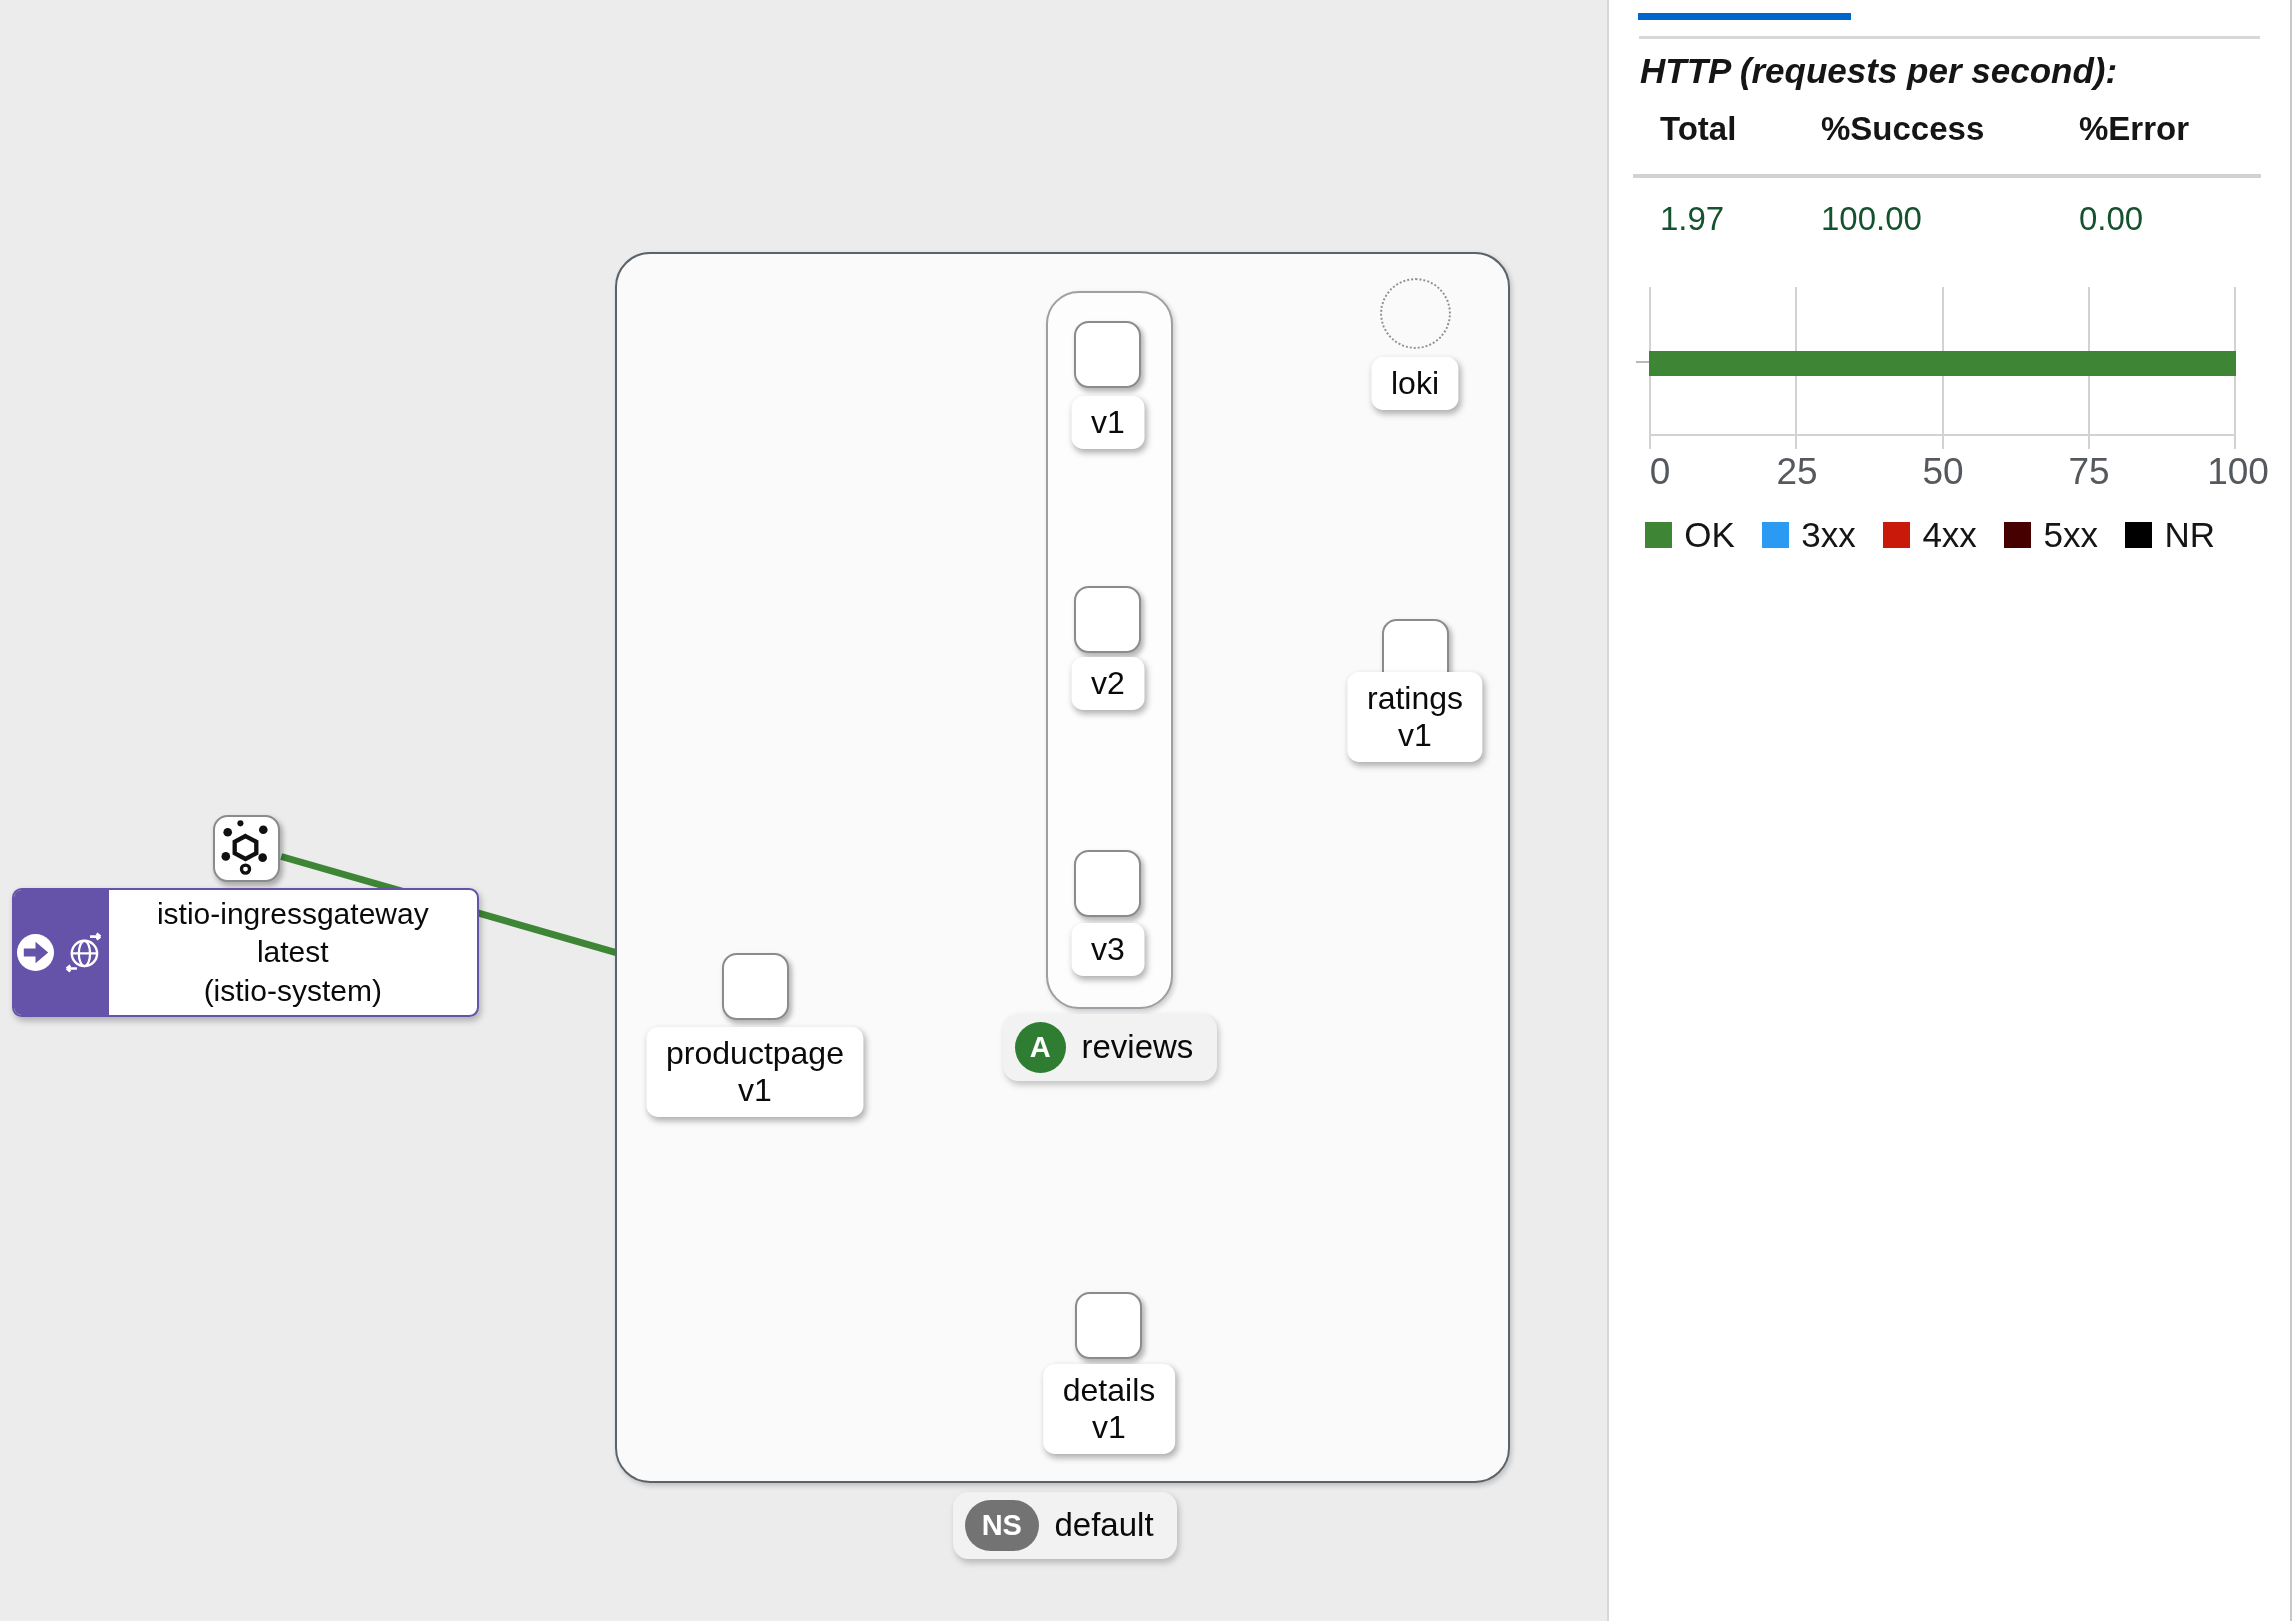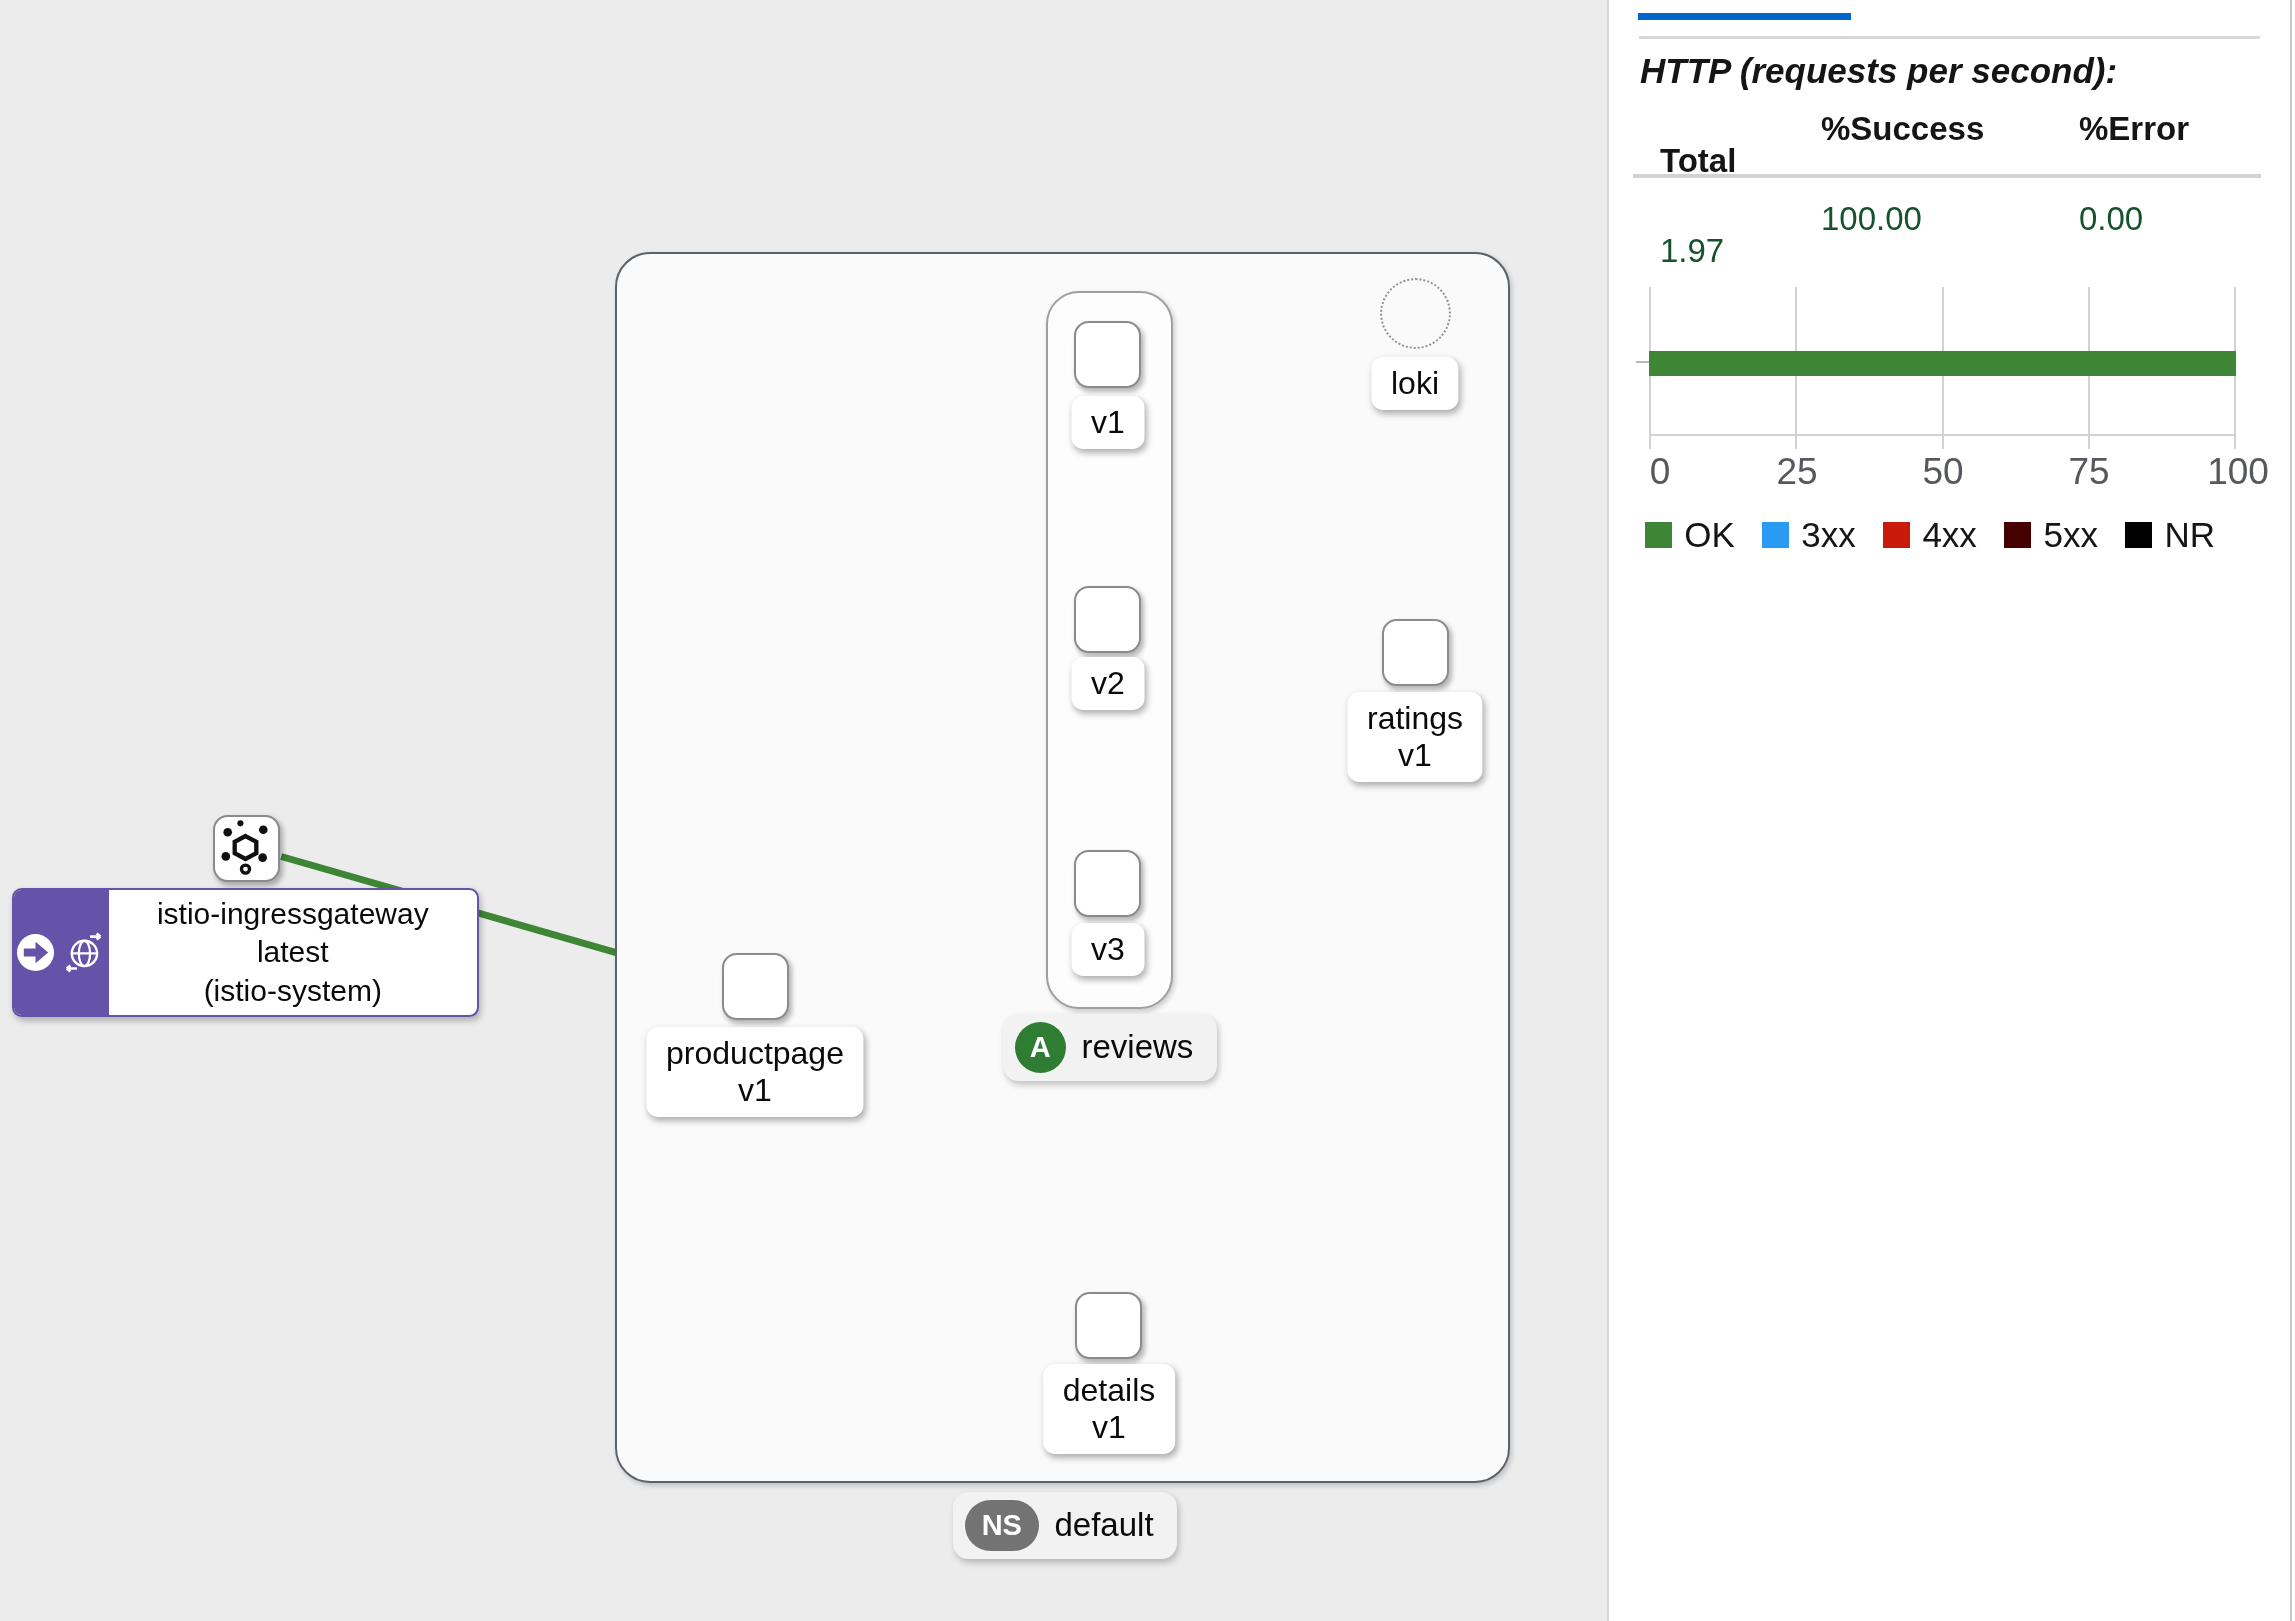--- a/index.html
+++ b/index.html
@@ -52,21 +52,21 @@
   .side-panel { position:absolute; left:1607px; top:0; width:688px; height:1621px;
           background:#FFFFFF; border-left:2px solid #D7D7D7; }
   .tab-indicator { position:absolute; left:29px; top:12.7px; width:213px; height:7.8px;
           background:#0066CC; }
   .tab-divider { position:absolute; left:30px; top:36px; width:621px; height:2.9px;
           background:#D8D8D8; }
   .panel-title { position:absolute; left:31px; top:51px; font-size:35px;
           font-weight:bold; color:#151515;font-style:italic; }
   .col-head { position:absolute; top:110px; font-size:33px; font-weight:bold; color:#151515; }
   .col-val  { position:absolute; top:200px; font-size:33px; color:#14532d; }
-  .c1 { left:51px;margin-top:32px; } .c2 { left:212px; } .c3 { left:470px; }
+  .c1 { left:51px; } .c2 { left:212px; } .c3 { left:470px; }
   .head-underline { position:absolute; left:23.5px; top:174px; width:628px; height:3.9px;
           background:#D2D2D2; }
 
   .plot { position:absolute; left:40px; top:287px; width:587px; height:147px; }
   .gridline { position:absolute; top:0; width:2px; height:162px; background:#D2D2D2; }
   .plot-baseline { position:absolute; left:0; top:147px; width:587px; height:2px; background:#D2D2D2; }
   .plot-bar { position:absolute; left:0; top:64px; height:24.5px; background:#3E8635; }
   .plot-ytick { position:absolute; left:-12.7px; top:74px; width:12.7px; height:2px; background:#B9B9B9; }
   .tick-label { position:absolute; top:451px; transform:translateX(-50%);
           font-size:37px; color:#55595E; }
@@ -151,21 +151,21 @@
   <div class="node-label" style="left:1108px; top:923px;">
     <div>v3</div>
   </div>
 
   <div class="badge-label" style="left:1003px; top:1014px;">
     <span class="badge-circle">A</span>
     <span>reviews</span>
   </div>
 
   <div class="node" style="left:1382px; top:619px;"></div>
-  <div class="node-label" style="left:1415px; top:692px;">
+  <div class="node-label" style="left:1415px; top:672px;">
     <div>ratings</div>
     <div>v1</div>
   </div>
 
   <div class="node" style="left:1075px; top:1292px;"></div>
   <div class="node-label" style="left:1109px; top:1364px;">
     <div>details</div>
     <div>v1</div>
   </div>
 

